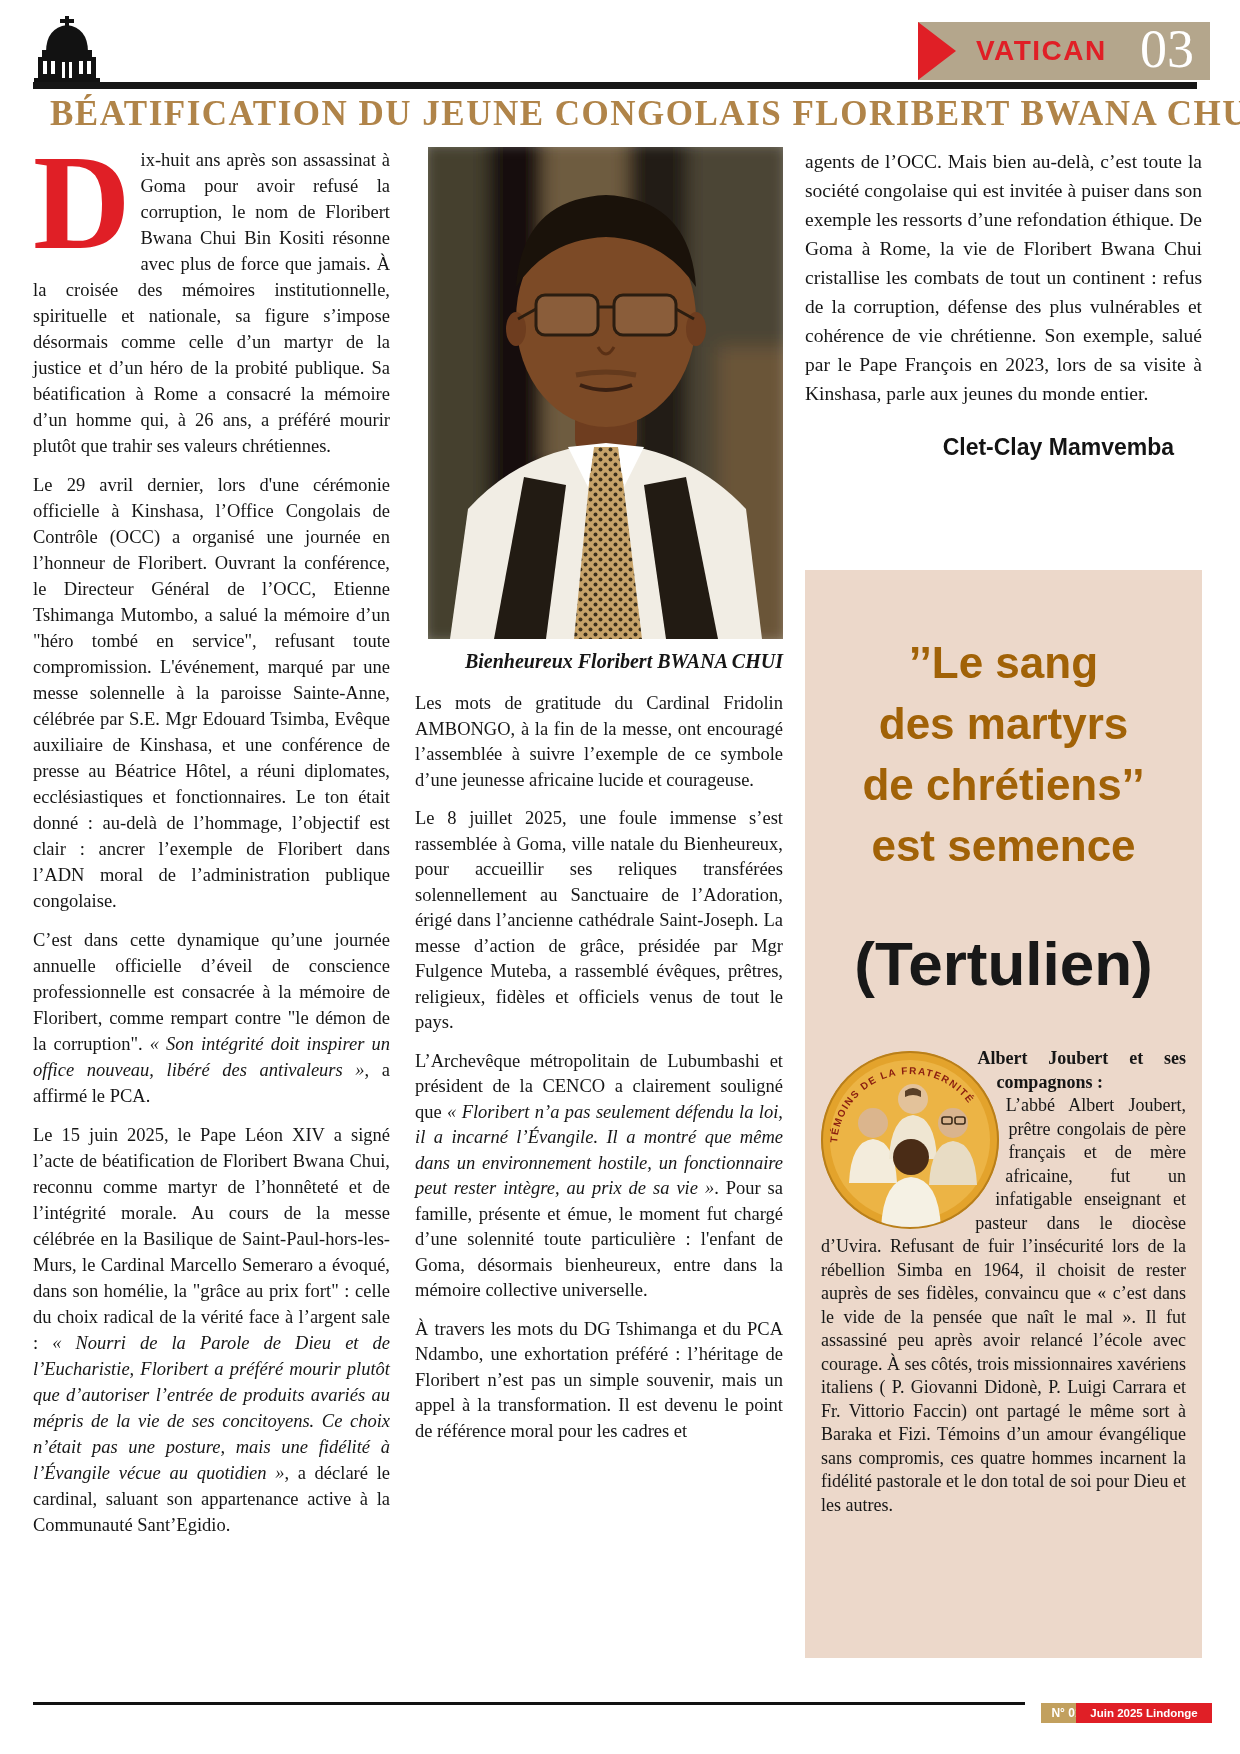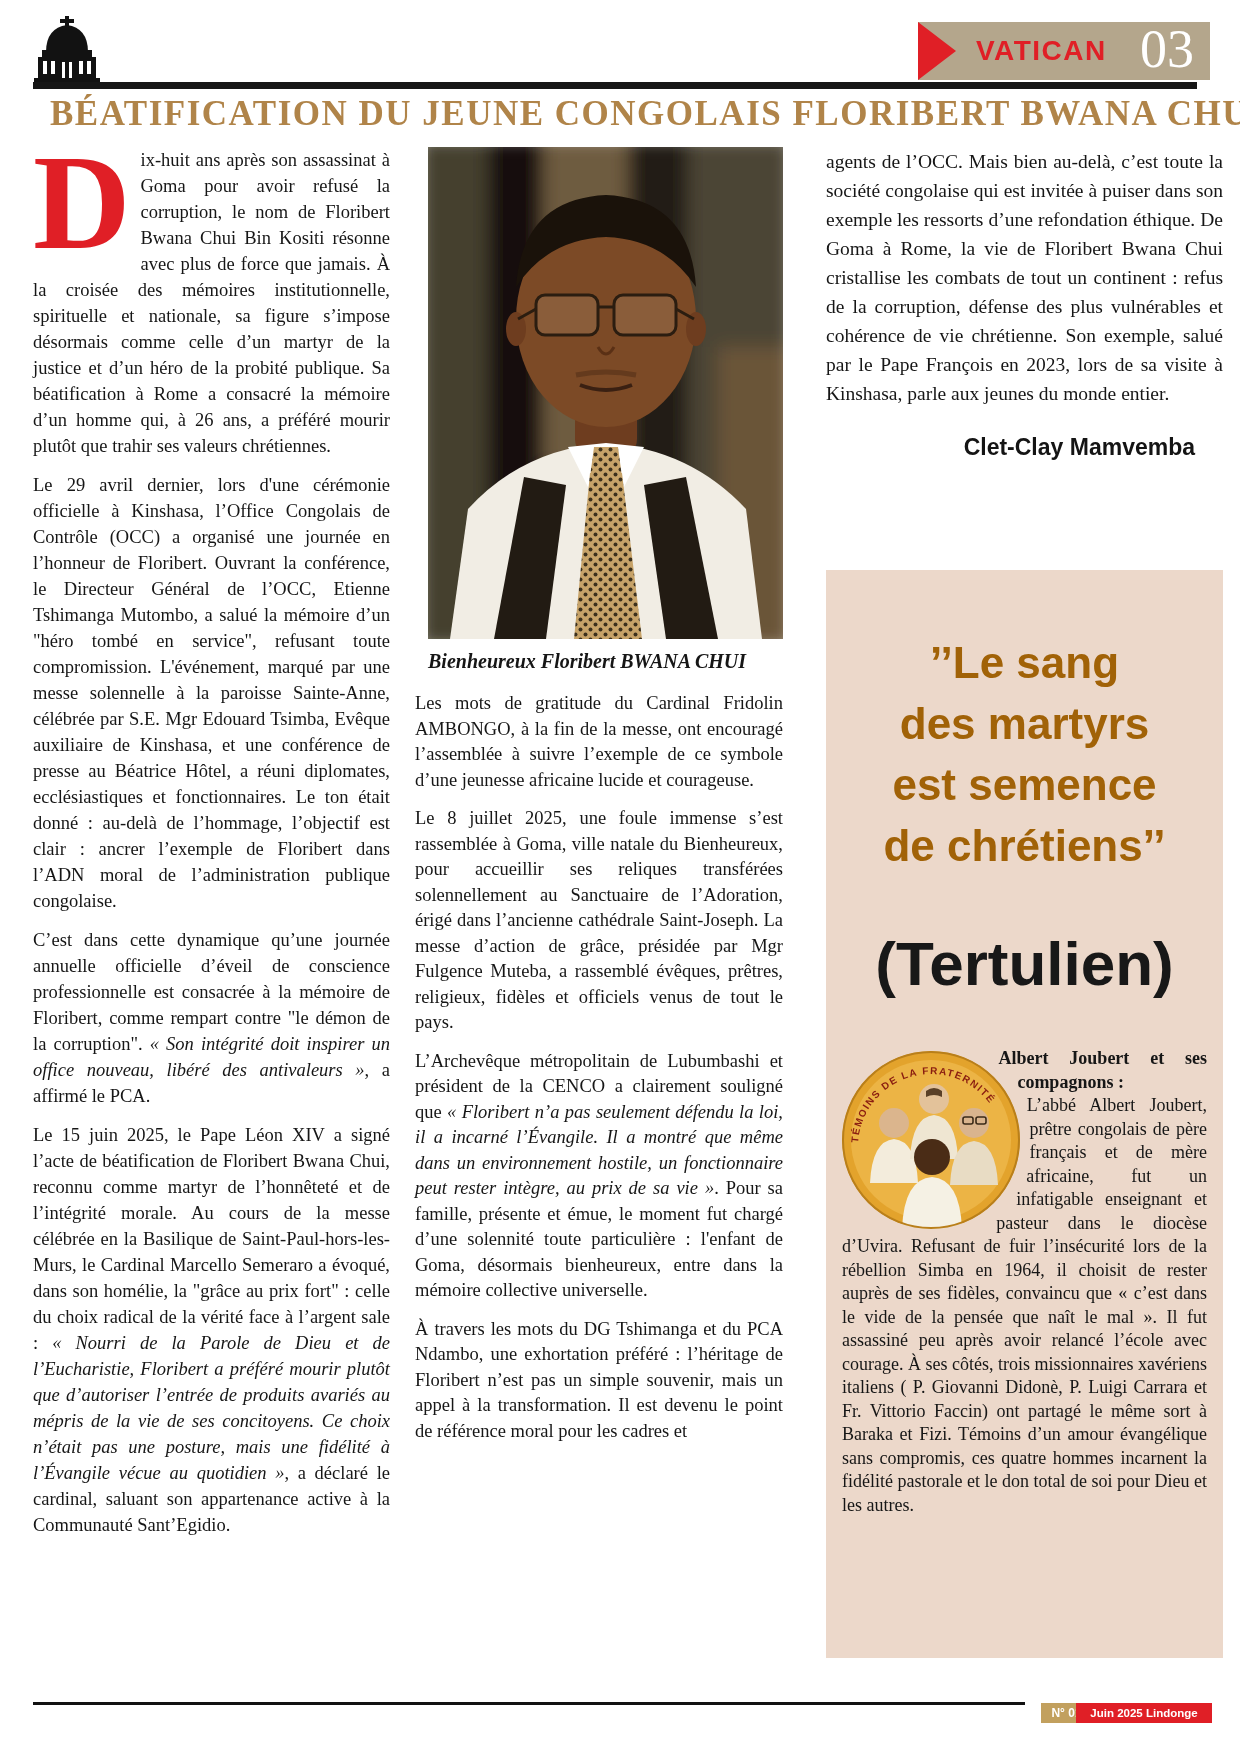--- a/index.html
+++ b/index.html
@@ -22,28 +22,28 @@
   .header-rule { position:absolute; left:33px; top:82px; width:1164px; height:7px; background:#161616; }
   .headline { position:absolute; left:50px; top:94px; width:1140px; text-align:center; white-space:nowrap;
               font-family:"Liberation Serif",serif; font-weight:bold; font-size:35px;
               letter-spacing:1.5px; color:#b08449; }
 
   
   .col { position:absolute; top:147px; }
   .col p { margin:0 0 13px; text-align:justify; }
   .col1 { left:33px;  width:357px; font-size:18.5px; line-height:26px; }
   .col2 { left:415px; width:368px; font-size:18.5px; line-height:25.5px; }
-  .col3 { left:826px; width:397px; height:1570px; }
+  .col3 { left:805px; width:397px; height:1570px; }
 
   .dropcap { float:left; font-size:135px; line-height:100px; height:100px; margin:6px 10px 0 0;
              color:#e01f26; font-weight:bold; }
   .bq { font-weight:normal; font-style:italic; }
 
   .photo-frame { width:355px; height:492px; margin-left:13px; }
-  .photo-caption { width:355px; margin:10px 0 18px 13px; text-align:left;
+  .photo-caption { width:355px; margin:10px 0 18px 13px; text-align:right;
                    font-weight:bold; font-style:italic; font-size:20px; line-height:24px; }
 
   .col3-p1 { margin:3px 17px 0; font-size:19.5px; line-height:29px; text-align:justify; }
   .byline { margin:26px 28px 0 0; text-align:right; font-family:"Liberation Sans",sans-serif;
             font-weight:bold; font-size:23px; color:#141414; }
 
   .pink-box { position:absolute; left:0; top:423px; width:397px; height:1088px;
               background:#ecd8ca; overflow:hidden; }
   .big-quote { margin:62px auto 0; width:386px; text-align:center;
                font-family:"Liberation Sans",sans-serif; font-weight:bold;
@@ -167,22 +167,22 @@
   </div>
 
   <div class="col col3">
     <p class="col3-p1">agents de l’OCC. Mais bien au-delà, c’est toute la société congolaise qui est invitée à puiser dans son exemple les ressorts d’une refondation éthique. De Goma à Rome, la vie de Floribert Bwana Chui cristallise les combats de tout un continent : refus de la corruption, défense des plus vulnérables et cohérence de vie chrétienne. Son exemple, salué par le Pape François en 2023, lors de sa visite à Kinshasa, parle aux jeunes du monde entier.</p>
     <div class="byline">Clet-Clay Mamvemba</div>
 
     <div class="pink-box">
       <div class="big-quote">
         <div>’’Le sang</div>
         <div>des martyrs</div>
+        <div>de chrétiens’’</div>
         <div>est semence</div>
-        <div>de chrétiens’’</div>
       </div>
       <div class="attribution">(Tertulien)</div>
 
       <div class="joubert">
         <div class="medallion">
           <svg width="178" height="178" viewBox="0 0 178 178">
             <defs>
               <clipPath id="medclip">
                   <circle cx="89" cy="89" r="89"></circle>
                 </clipPath>

